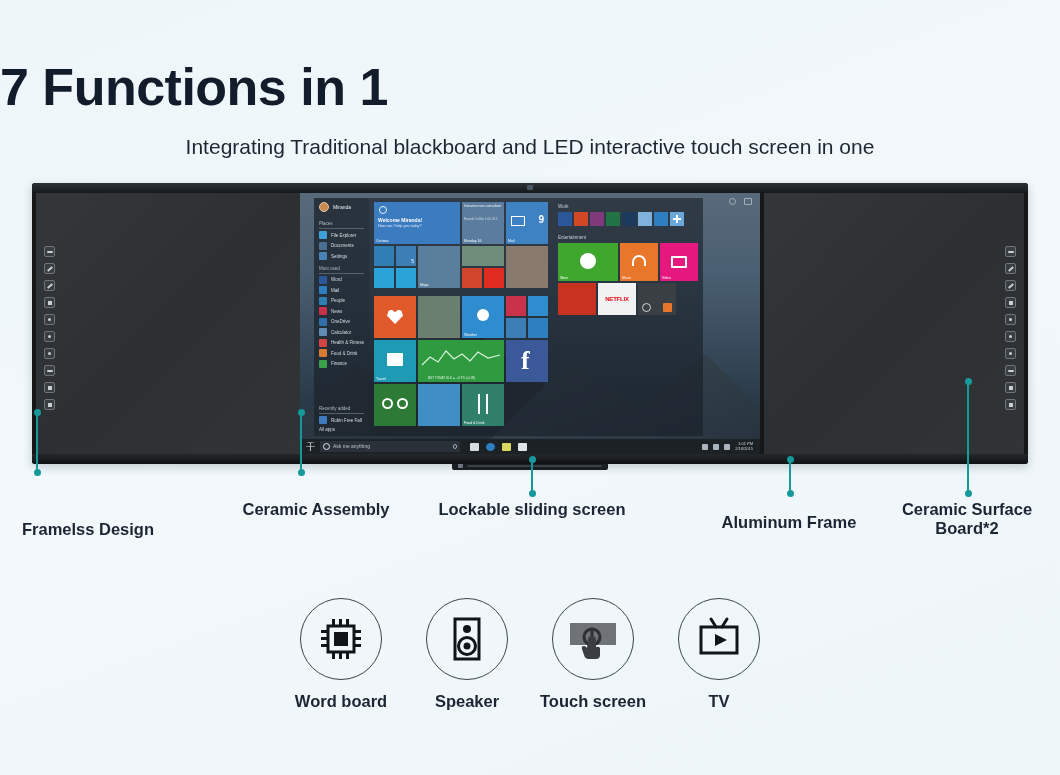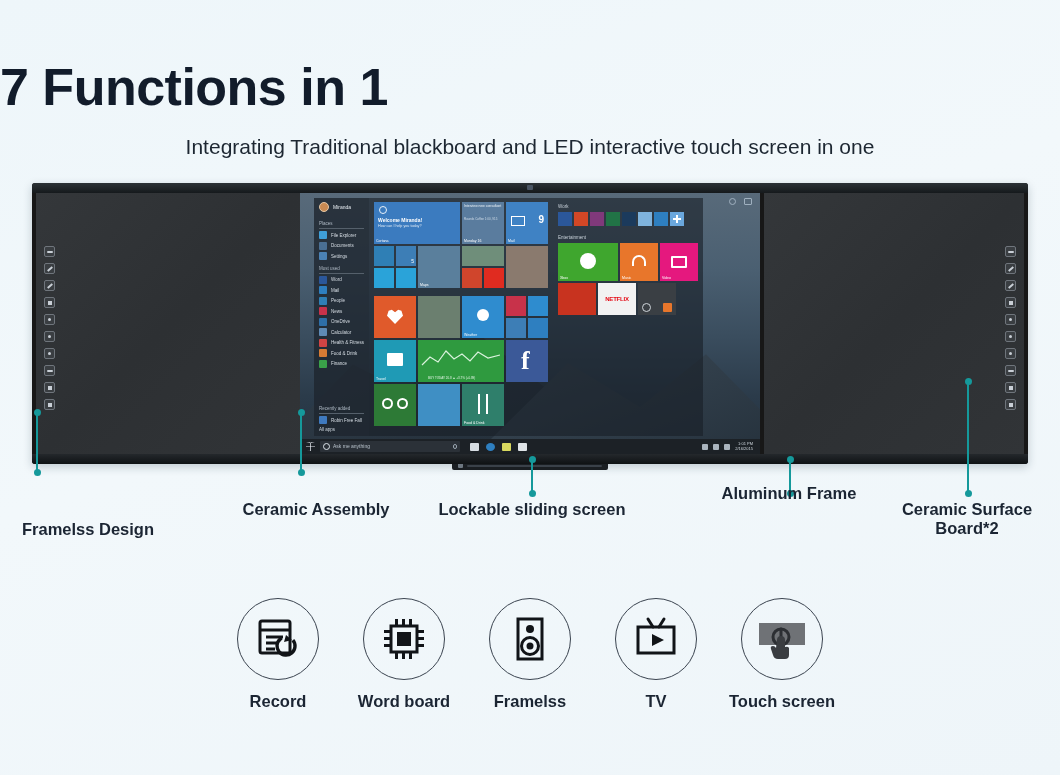--- a/index.html
+++ b/index.html
@@ -551,50 +551,34 @@
   <div class="co-line" style="top:0;height:34px;"></div>
   <div class="co-dot" style="top:-3px;"></div>
   <div class="co-dot" style="top:31px;"></div>
   <div class="co-label" style="left:-105px;top:41px;width:212px;">Lockable sliding screen</div>
 </div>
 
 <div class="callout" style="left:789px;top:459px;">
   <div class="co-line" style="top:0;height:34px;"></div>
   <div class="co-dot" style="top:-3px;"></div>
   <div class="co-dot" style="top:31px;"></div>
-  <div class="co-label" style="left:-80px;top:25px;width:160px;">Aluminum Frame</div>
+  <div class="co-label" style="left:-80px;top:54px;width:160px;">Aluminum Frame</div>
 </div>
 
 <div class="callout" style="left:967px;top:381px;">
   <div class="co-line" style="top:0;height:112px;"></div>
   <div class="co-dot" style="top:-3px;"></div>
   <div class="co-dot" style="top:109px;"></div>
   <div class="co-label" style="left:-80px;top:119px;width:160px;white-space:pre-line;">Ceramic Surface
 Board*2</div>
 </div>
 
 <div class="features">
 
 
-  <div class="feature">
-    <div class="fcircle">
-      <svg class="fi" width="46" height="46" viewBox="0 0 46 46">
-        <g fill="none" stroke="#111418" stroke-width="3">
-          <rect x="5" y="5" width="30" height="32" rx="2"></rect>
-          <line x1="5" y1="14" x2="35" y2="14"></line>
-          <line x1="11" y1="21" x2="28" y2="21"></line>
-          <line x1="11" y1="27" x2="23" y2="27"></line>
-          <line x1="11" y1="33" x2="20" y2="33"></line>
-        </g>
-        <circle cx="31" cy="30" r="9" fill="none" stroke="#111418" stroke-width="3.4" stroke-dasharray="44 14" transform="rotate(-40 31 30)"></circle>
-        <polygon points="31,19 37,24 29,26" fill="#111418"></polygon>
-      </svg>
-    </div>
-    <div class="flabel">Record</div>
-  </div>
 
 
   <div class="feature">
     <div class="fcircle">
       <svg class="fi" width="46" height="46" viewBox="0 0 46 46">
         <rect x="10" y="10" width="26" height="26" fill="none" stroke="#111418" stroke-width="3"></rect>
         <rect x="16" y="16" width="14" height="14" fill="#111418"></rect>
         <g fill="#111418">
           <rect x="14" y="3" width="3" height="6"></rect>
             <rect x="21" y="3" width="3" height="6"></rect>
@@ -616,42 +600,42 @@
 
   <div class="feature">
     <div class="fcircle">
       <svg class="fi" width="46" height="46" viewBox="0 0 46 46">
         <rect x="11" y="3" width="24" height="40" fill="none" stroke="#111418" stroke-width="3"></rect>
         <circle cx="23" cy="13" r="4" fill="#111418"></circle>
         <circle cx="23" cy="30" r="8.5" fill="none" stroke="#111418" stroke-width="3"></circle>
         <circle cx="23" cy="30" r="3.5" fill="#111418"></circle>
       </svg>
     </div>
-    <div class="flabel">Framelss</div>
+    <div class="flabel">Speaker</div>
+  </div>
+
+  <div class="feature">
+    <div class="fcircle">
+      <svg class="fi" width="52" height="48" viewBox="0 0 52 48">
+        <rect x="3" y="8" width="46" height="22" fill="#6f7276"></rect>
+        <circle cx="25" cy="22" r="8" fill="none" stroke="#2c2f33" stroke-width="3"></circle>
+        <path d="M25 14 L25 33" stroke="#2c2f33" stroke-width="3" stroke-linecap="round"></path>
+        <path d="M21 25 q0 -4 4 -4 q4 0 4 4 l0 7 q3 -1 4 1 l0 7 q0 4 -4 4 l-7 0 q-4 0 -5 -4 l-2 -6 q-1 -3 2 -3 q2 0 3 2 z" fill="#3a3d41"></path>
+      </svg>
+    </div>
+    <div class="flabel">Touch screen</div>
   </div>
 
   <div class="feature">
     <div class="fcircle">
       <svg class="fi" width="48" height="46" viewBox="0 0 48 46">
         <g stroke="#111418" stroke-width="3" fill="none" stroke-linecap="round">
           <line x1="16" y1="3" x2="21" y2="11"></line>
           <line x1="32" y1="3" x2="27" y2="11"></line>
         </g>
         <rect x="6" y="11" width="36" height="26" fill="none" stroke="#111418" stroke-width="3"></rect>
         <polygon points="20,18 32,24 20,30" fill="#111418"></polygon>
       </svg>
     </div>
     <div class="flabel">TV</div>
   </div>
 
-  <div class="feature">
-    <div class="fcircle">
-      <svg class="fi" width="52" height="48" viewBox="0 0 52 48">
-        <rect x="3" y="8" width="46" height="22" fill="#6f7276"></rect>
-        <circle cx="25" cy="22" r="8" fill="none" stroke="#2c2f33" stroke-width="3"></circle>
-        <path d="M25 14 L25 33" stroke="#2c2f33" stroke-width="3" stroke-linecap="round"></path>
-        <path d="M21 25 q0 -4 4 -4 q4 0 4 4 l0 7 q3 -1 4 1 l0 7 q0 4 -4 4 l-7 0 q-4 0 -5 -4 l-2 -6 q-1 -3 2 -3 q2 0 3 2 z" fill="#3a3d41"></path>
-      </svg>
-    </div>
-    <div class="flabel">Touch screen</div>
-  </div>
-
 </div>
 
 </body></html>

